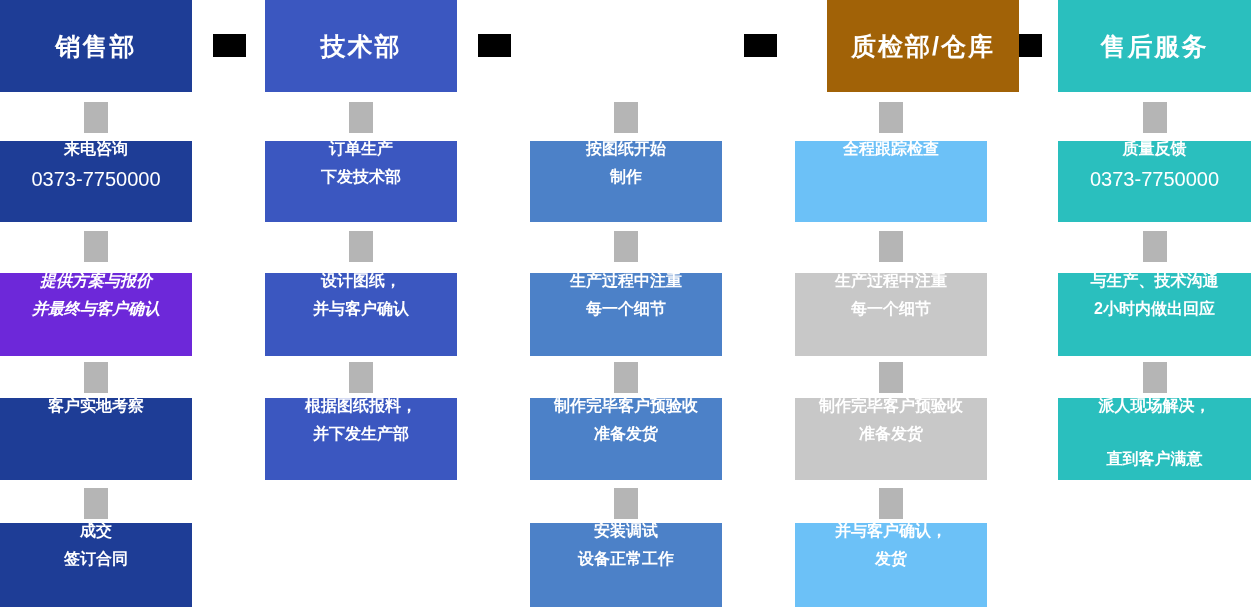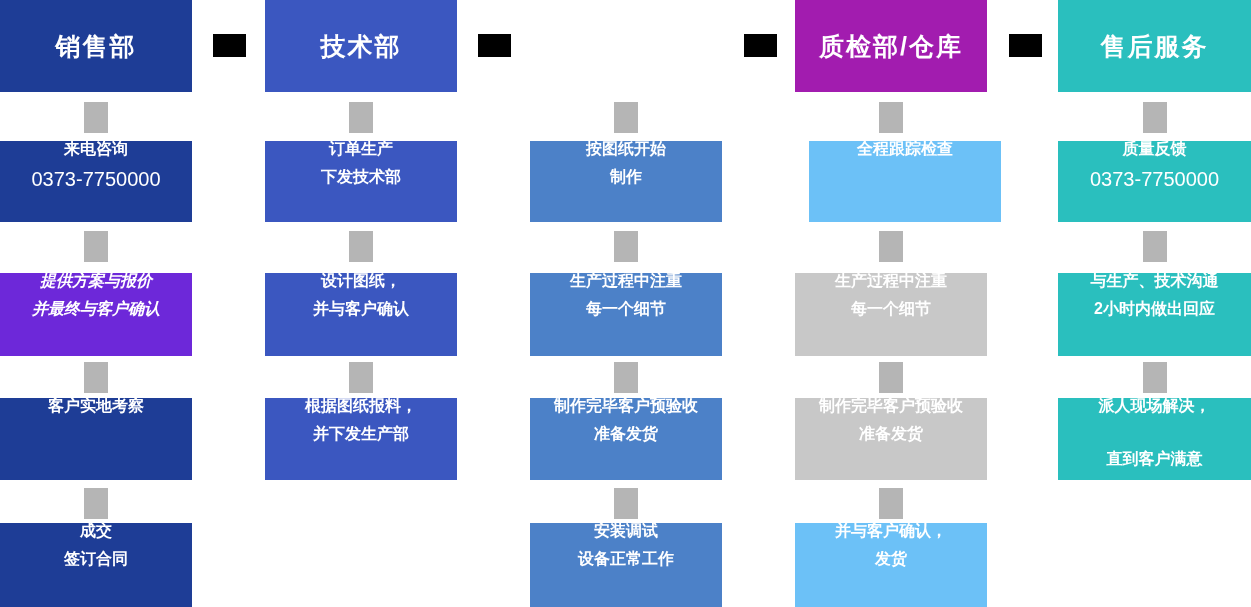--- a/index.html
+++ b/index.html
@@ -100,25 +100,25 @@
       <span class="line">准备发货</span>
     </div>
     <div class="vconn conn-4" style="background: rgb(181, 181, 181);"></div>
     <div class="step b-4" style="background: rgb(76, 129, 200);">
       <span class="line">安装调试</span>
       <span class="line">设备正常工作</span>
     </div>
   </div>
 
   <div class="col" style="left:795px;width:192px">
-    <div class="dept-header" style="background: #a21caf;">
+    <div class="dept-header" style="background: #a16207; margin-left: 32px;">
       <span class="dept-title">质检部/仓库</span>
     </div>
     <div class="vconn conn-1" style="background: rgb(181, 181, 181);"></div>
-    <div class="step b-1" style="background: rgb(108, 193, 247); margin-left: 14px;">
+    <div class="step b-1" style="background: rgb(108, 193, 247);">
       <span class="line">全程跟踪检查</span>
 
     </div>
     <div class="vconn conn-2" style="background: rgb(181, 181, 181);"></div>
     <div class="step b-2" style="background: rgb(200, 200, 200);">
       <span class="line">生产过程中注重</span>
       <span class="line">每一个细节</span>
     </div>
     <div class="vconn conn-3" style="background: rgb(181, 181, 181);"></div>
     <div class="step b-3" style="background: rgb(200, 200, 200);">

